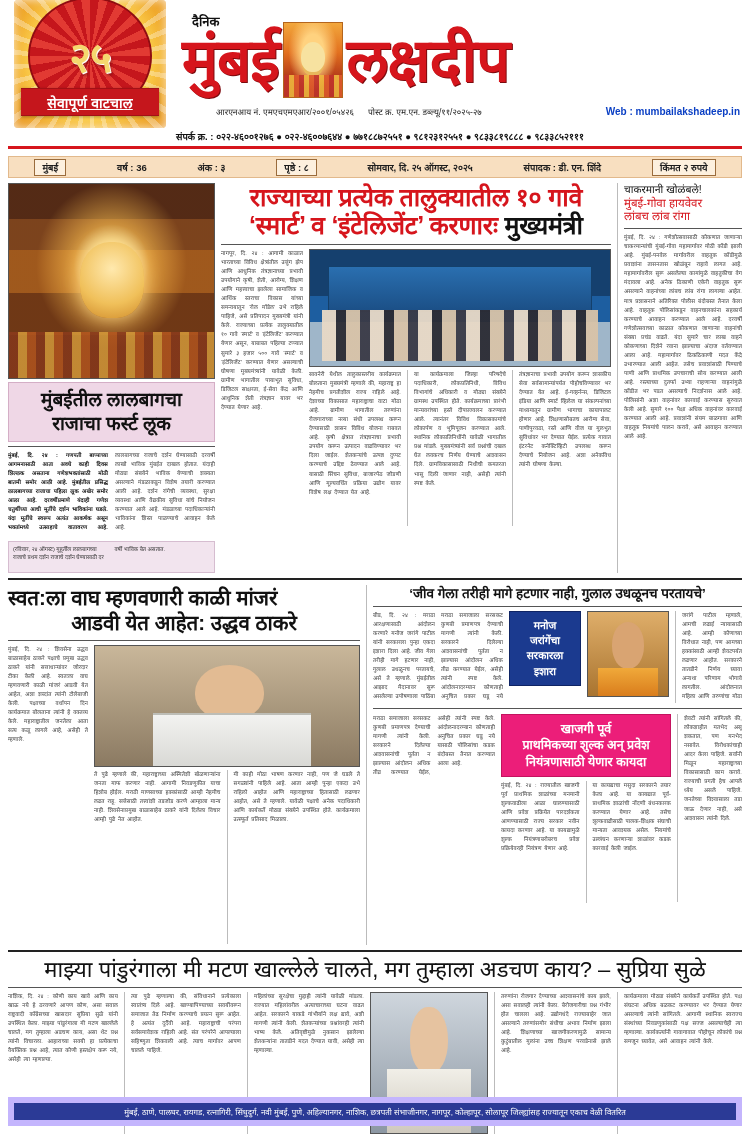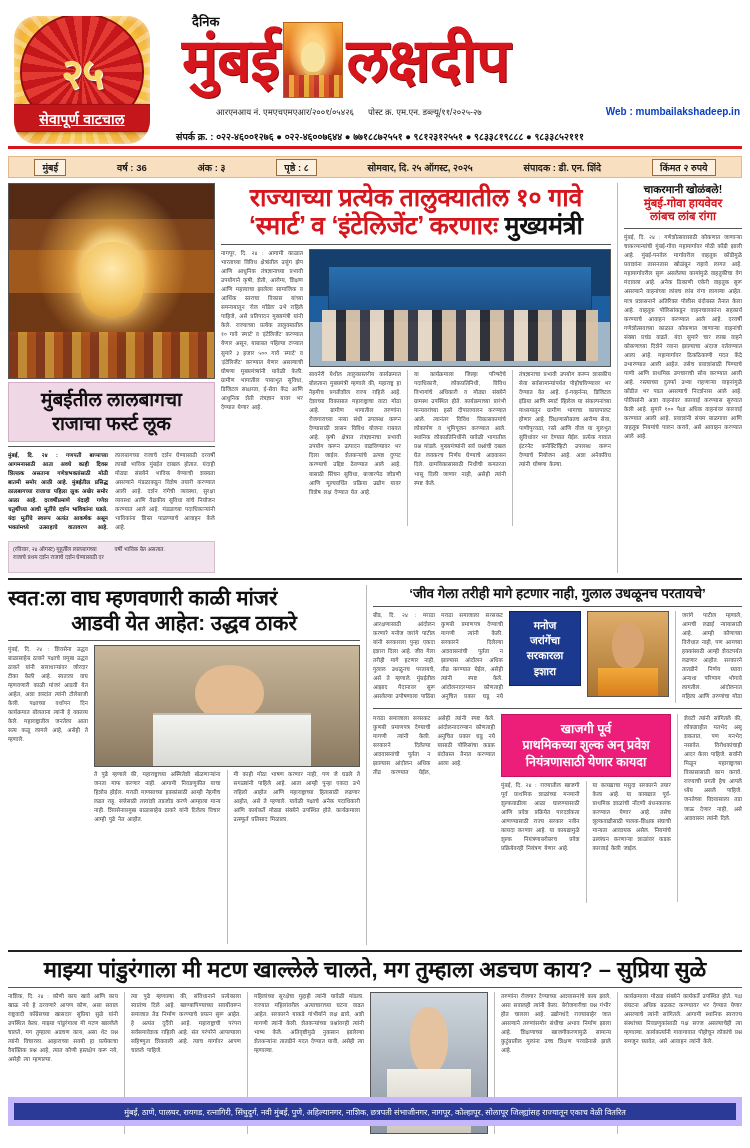--- a/index.html
+++ b/index.html
@@ -7,21 +7,21 @@
   body{
     width:750px;height:1148px;overflow:hidden;
     font-family:"Liberation Sans","DejaVu Sans",sans-serif;
     color:#111;
   }
   .page{position:relative;width:750px;height:1148px;background:#fff;}
 
   
   .masthead{position:relative;height:152px;padding:6px 8px 0 8px;box-sizing:border-box;}
   .logo-badge{
-    position:absolute;left:14px;top:16px;width:136px;height:128px;border-radius:23px;
+    position:absolute;left:14px;top:0;width:152px;height:128px;border-radius:4px;
     background:radial-gradient(circle at 50% 46%, #fff7d6 0%, #ffe9a8 28%, #fcd24f 55%, #f0a92c 78%, #e8941f 100%);
     box-shadow:inset 0 0 10px rgba(255,255,255,.8);
     overflow:hidden;
   }
   .logo-badge .rays{
     position:absolute;inset:0;
     background:repeating-conic-gradient(from 0deg at 50% 48%, rgba(255,255,255,.55) 0deg 4deg, rgba(255,255,255,0) 4deg 11deg);
     opacity:.55;
   }
   .logo-badge .ring{
@@ -192,31 +192,31 @@
   .hl-main{
     color:#d6151c;font-weight:bold;line-height:1.12;text-align:center;
     font-size:25px;letter-spacing:-.2px;
   }
   .hl-main .blk{color:#111;}
   .hl-pink{
     background:#efd7e6;border:1px solid #d4aec6;text-align:center;
     font-size:19px;font-weight:bold;line-height:1.25;padding:5px 4px;color:#111;
   }
   .hl-rightcol{
-    color:#d6151c;font-weight:bold;text-align:center;line-height:1.2;font-size:11.5px;
+    color:#d6151c;font-weight:normal;text-align:left;line-height:1.2;font-size:11.5px;
   }
   .hl-rightcol .top{color:#111;font-size:10.5px;display:block;margin-bottom:1px;}
   .hl-sec{
     font-size:20.5px;font-weight:bold;line-height:1.25;color:#111;
   }
   .hl-sec2{
     font-size:13.5px;font-weight:bold;line-height:1.3;color:#111;text-align:center;
   }
   .hl-bottom{
-    font-size:22px;font-weight:bold;color:#111;text-align:center;line-height:1.2;
+    font-size:22px;font-weight:normal;color:#111;text-align:center;line-height:1.2;
   }
 
   .blue-box{
     background:#1b3a8f;color:#fff;text-align:center;font-weight:bold;
     font-size:10.5px;line-height:1.45;padding:6px 3px;border:1px solid #0f2464;
   }
   .pink-box{
     background:#ec1e79;color:#fff;text-align:center;font-weight:bold;
     font-size:12.5px;line-height:1.3;padding:6px 4px;border:1px solid #c4135f;
   }

